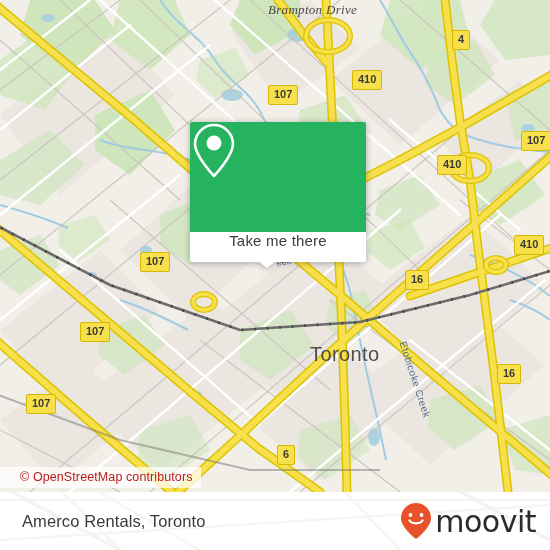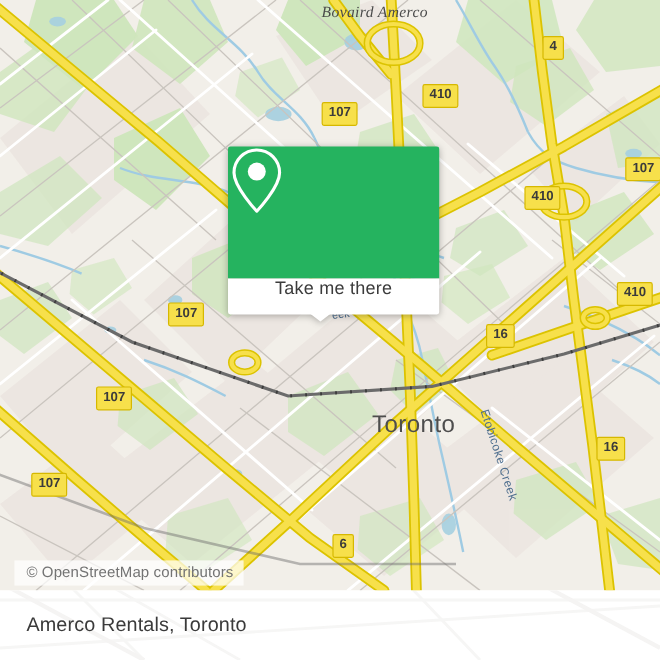--- a/index.html
+++ b/index.html
@@ -59,23 +59,23 @@
     font-size:15px;color:#3c3c3c;letter-spacing:.2px;
   }
   #callout .tail{
     position:absolute;left:68px;top:29px;width:0;height:0;
     border-left:9px solid transparent;border-right:9px solid transparent;
     border-top:7px solid #ffffff;
   }
 
   
   #osm{
-    position:absolute;left:12px;top:467px;
+    position:absolute;left:0;top:467px;
     background:rgba(255,255,255,.72);
-    padding:3px 8px 4px 10px;font-size:12.5px;color:#737373;
+    padding:3px 8px 4px 20px;font-size:12.5px;color:#b91c1c;
     letter-spacing:.1px;
   }
 
   
   #bottombar{
     position:absolute;left:0;top:492px;width:550px;height:58px;
     background:#ffffff;overflow:hidden;
   }
   #bottombar .wm{position:absolute;left:0;top:-492px;opacity:.16;}
   #bottombar .placename{
@@ -248,21 +248,21 @@
         </g>
 
         <g>
           <path d="M-10,222 L110,285 L240,330 L360,322 L470,295 L560,268" stroke="#6b6b6b" stroke-width="2.6" fill="none"></path>
           <path d="M-10,222 L110,285 L240,330 L360,322 L470,295 L560,268" stroke="#3c3c3c" stroke-width="2.6" fill="none" stroke-dasharray="1.5 11"></path>
           <path d="M-10,392 L120,440 L250,470 L380,470" stroke="#6b6b6b" stroke-width="2.2" fill="none" opacity=".45"></path>
         </g>
       </g>
     </svg>
 
-    <div class="maplabel lbl-bovaird">Bovaird Amerco</div>
+    <div class="maplabel lbl-bovaird">Brampton Drive</div>
     <div class="maplabel lbl-brampton">Toronto</div>
     <div class="maplabel lbl-creek">Etobicoke Creek</div>
     <div class="maplabel lbl-creek2">eek</div>
 
     <div id="shields">
         <div class="shield" style="left: 452px; top: 30px;">4</div>
         <div class="shield" style="left: 352px; top: 70px;">410</div>
         <div class="shield" style="left: 268px; top: 85px;">107</div>
         <div class="shield" style="left: 521px; top: 131px;">107</div>
         <div class="shield" style="left: 437px; top: 155px;">410</div>
@@ -304,15 +304,24 @@
           <path d="M0,540 L550,505"></path>
         <path d="M60,470 L200,550"></path>
       </g>
       <g stroke="#bdb8b2" fill="none" stroke-width="3.5">
         <path d="M-10,480 L120,550"></path>
           <path d="M420,470 L550,540"></path>
       </g>
     </svg>
     <span class="placename">Amerco Rentals, Toronto</span>
 
+    <div id="brand">
+      <svg width="34" height="38" viewBox="0 0 34 38">
+        <path d="M17 1 C8.7 1 2 7.7 2 16 C2 26 17 37 17 37 C17 37 32 26 32 16 C32 7.7 25.3 1 17 1 Z" fill="#e8522a"></path>
+        <circle cx="11.5" cy="13" r="1.9" fill="#ffffff"></circle>
+        <circle cx="22.5" cy="13" r="1.9" fill="#ffffff"></circle>
+        <path d="M10.5 18.5 C12.8 22.2 21.2 22.2 23.5 18.5" stroke="#ffffff" stroke-width="2.2" fill="none" stroke-linecap="round"></path>
+      </svg>
+      <span class="word">moovit</span>
+    </div>
   </div>
 
 </div>
 
 </body></html>

